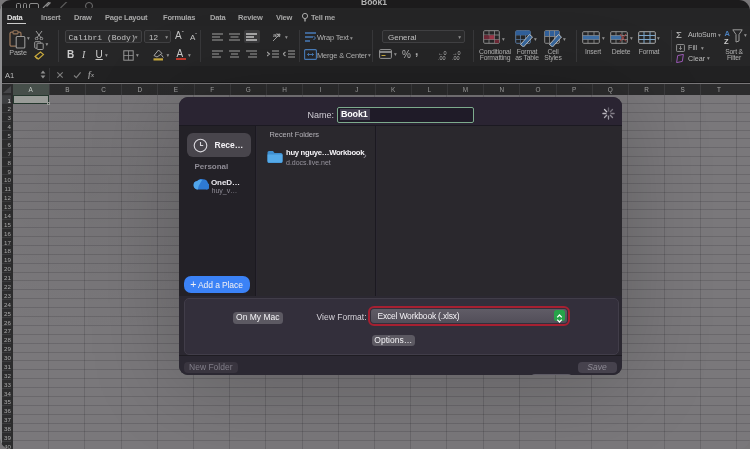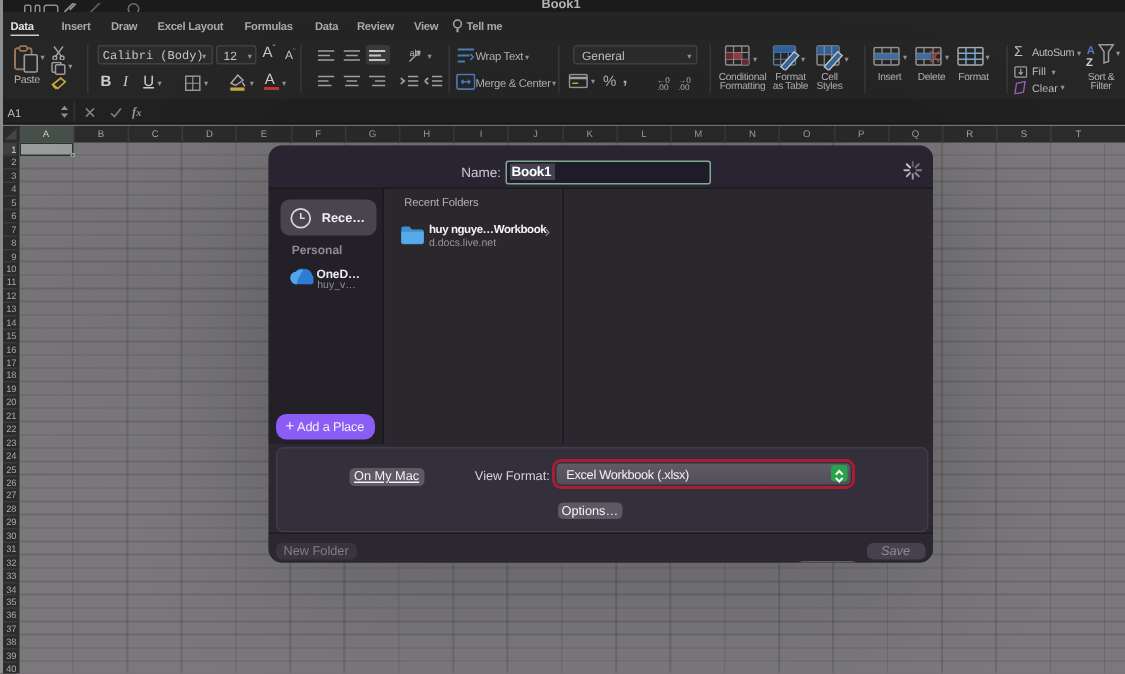--- a/index.html
+++ b/index.html
@@ -1,16 +1,16 @@
 <!DOCTYPE html>
 <html><head><meta charset="utf-8">
 <style>
 *{margin:0;padding:0;box-sizing:border-box;}
 html,body{width:750px;height:449px;overflow:hidden;background:#787678;font-family:"Liberation Sans",sans-serif;}
-#app{position:relative;width:750px;height:449px;overflow:hidden;}
+#app{position:relative;width:750px;height:449px;overflow:hidden;border-radius:11px;}
 .abs{position:absolute;}
 
 
 #titlebar{position:absolute;left:0;top:0;width:750px;height:8px;background:#1c1b1c;overflow:hidden;}
 #tabbar{position:absolute;left:0;top:8px;width:750px;height:18px;background:#252526;overflow:hidden;}
 .tab{position:absolute;top:0;height:18px;line-height:19px;font-size:7.5px;letter-spacing:-0.2px;color:#a9a9a9;font-weight:700;}
 #ribbon{position:absolute;left:0;top:26px;width:750px;height:40px;background:#262627;overflow:hidden;}
 .sep{position:absolute;top:4px;width:1px;height:32px;background:#38383a;}
 .rlbl{position:absolute;font-size:6.8px;letter-spacing:-0.2px;color:#b2b2b2;text-align:center;line-height:6.2px;}
 .arr{position:absolute;font-size:5.5px;color:#939393;}
@@ -41,27 +41,27 @@
 #nameinput{position:absolute;left:158px;top:9.5px;width:137px;height:16px;background:#1f1b28;border:1.3px solid #7dab8d;border-radius:2px;}
 #namesel{position:absolute;left:2px;top:1.5px;height:10.5px;background:#443f51;color:#ffffff;font-size:9px;line-height:10.5px;padding:0 2px 0 1px;font-weight:700;letter-spacing:-0.2px;}
 #sidebar{position:absolute;left:0;top:29px;width:76.5px;height:170px;background:#232127;border-right:1px solid #1b1920;}
 #midpane{position:absolute;left:77.5px;top:29px;width:119px;height:170px;background:#2a282d;border-right:1px solid #1b1920;}
 #rightpane{position:absolute;left:197.5px;top:29px;width:245.5px;height:170px;background:#2a282d;}
 #recentbtn{position:absolute;left:7.5px;top:6.5px;width:64px;height:24.5px;background:#48454c;border-radius:6px;}
 #recentbtn span{position:absolute;left:28px;top:7px;font-size:8.5px;font-weight:700;color:#f2f0f4;}
 #personal{position:absolute;left:15.5px;top:36px;font-size:8px;font-weight:700;color:#8f8c95;}
 #onedrv-t{position:absolute;left:32px;top:51.5px;font-size:8px;font-weight:700;color:#eceaf0;letter-spacing:-0.1px;}
 #onedrv-s{position:absolute;left:32.5px;top:60.5px;font-size:7px;color:#8f8c96;}
-#addplace{position:absolute;left:4.5px;top:150px;width:66px;height:16.5px;background:#8b5cf6;border-radius:7px;color:#f2f0f4;font-size:8.5px;text-align:center;line-height:16px;letter-spacing:-0.1px;}
+#addplace{position:absolute;left:4.5px;top:150px;width:66px;height:16.5px;background:#3b82f6;border-radius:7px;color:#f2f0f4;font-size:8.5px;text-align:center;line-height:16px;letter-spacing:-0.1px;}
 #rfhdr{position:absolute;left:13px;top:4.2px;font-size:7.5px;letter-spacing:-0.1px;white-space:nowrap;color:#b4b2b8;}
 #folder-t{position:absolute;left:29.5px;top:21.8px;font-size:7.7px;letter-spacing:-0.3px;white-space:nowrap;font-weight:700;color:#f4f2f6;}
 #folder-s{position:absolute;left:29.5px;top:32.5px;font-size:7px;white-space:nowrap;color:#97949e;}
 #chev{position:absolute;left:106.5px;top:22.5px;font-size:11.5px;color:#8a8791;font-weight:400;}
 #insetbox{position:absolute;left:5px;top:200.5px;width:434.5px;height:57px;background:#332f3b;border:1px solid #413d49;border-radius:5px;}
-#onmymac{position:absolute;left:47.5px;top:13.5px;width:50.5px;height:11.5px;background:#5c5962;border-radius:3.5px;color:#f4f3f6;font-size:8.5px;text-align:center;line-height:11.5px;text-decoration:underline;}
+#onmymac{position:absolute;left:47.5px;top:13.5px;width:50.5px;height:11.5px;background:#5c5962;border-radius:3.5px;color:#f4f3f6;font-size:8.5px;text-align:center;line-height:11.5px;}
 #fflbl{position:absolute;right:251px;top:13.5px;white-space:nowrap;font-size:8.5px;color:#d6d3da;}
 #ffring{position:absolute;left:183px;top:7.5px;width:202px;height:20px;border:2.5px solid #a62031;border-radius:6px;}
 #ffdd{position:absolute;left:0.5px;top:0.5px;width:196px;height:14px;background:linear-gradient(#605c66,#524e59);border-radius:3px;}
 #ffdd span{position:absolute;left:7px;top:2.5px;font-size:8.5px;letter-spacing:-0.2px;color:#f4f2f6;}
 #ffstep{position:absolute;right:1.5px;top:1.5px;width:11px;height:11px;background:#27a349;border-radius:2.5px;}
 #optbtn{position:absolute;left:186.5px;top:36px;width:43.5px;height:11.5px;background:#5c5962;border-radius:3.5px;color:#f4f3f6;font-size:8.5px;text-align:center;line-height:11.5px;}
 #dfooter{position:absolute;left:0;top:257.5px;width:443px;height:36px;background:#2b2832;border-top:1px solid #1e1c22;}
 .fbtn{position:absolute;top:6px;height:11.5px;border-radius:4px;font-size:8.5px;text-align:center;line-height:11.5px;}
 #newfolder{left:4.5px;width:54.5px;background:#39353f;color:#817e89;}
 #cancel{left:352px;width:40.5px;background:#5d5a64;color:#f5f4f7;margin-top:12px;}
@@ -82,21 +82,21 @@
       </svg>
   <div class="abs" style="left:84.5px;top:2px;width:8px;height:8px;border:1px solid #707070;border-radius:50%;"></div>
   <div class="abs" style="left:361px;top:-3.5px;width:40px;font-size:8.5px;color:#b4b4b4;font-weight:700;">Book1</div>
 </div>
 
 <div id="tabbar">
   <div class="tab" style="left:7px;color:#e2e2e2;">Data</div>
   <div class="abs" style="left:7px;top:14.5px;width:19px;height:1.5px;background:#cbcbcb;"></div>
   <div class="tab" style="left:41px;">Insert</div>
   <div class="tab" style="left:74px;">Draw</div>
-  <div class="tab" style="left:105px;">Excel Layout</div>
+  <div class="tab" style="left:105px;">Page Layout</div>
   <div class="tab" style="left:163px;">Formulas</div>
   <div class="tab" style="left:210px;">Data</div>
   <div class="tab" style="left:238px;">Review</div>
   <div class="tab" style="left:276px;">View</div>
   <div class="tab" style="left:311px;">Tell me</div>
   <svg class="abs" style="left:301px;top:4px;" width="8" height="11" viewBox="0 0 8 11">
         <circle cx="4" cy="4" r="2.6" fill="none" stroke="#a9a9a9" stroke-width="1"></circle>
         <line x1="4" y1="7" x2="4" y2="9.5" stroke="#a9a9a9" stroke-width="1.4"></line>
       </svg>
 </div>

